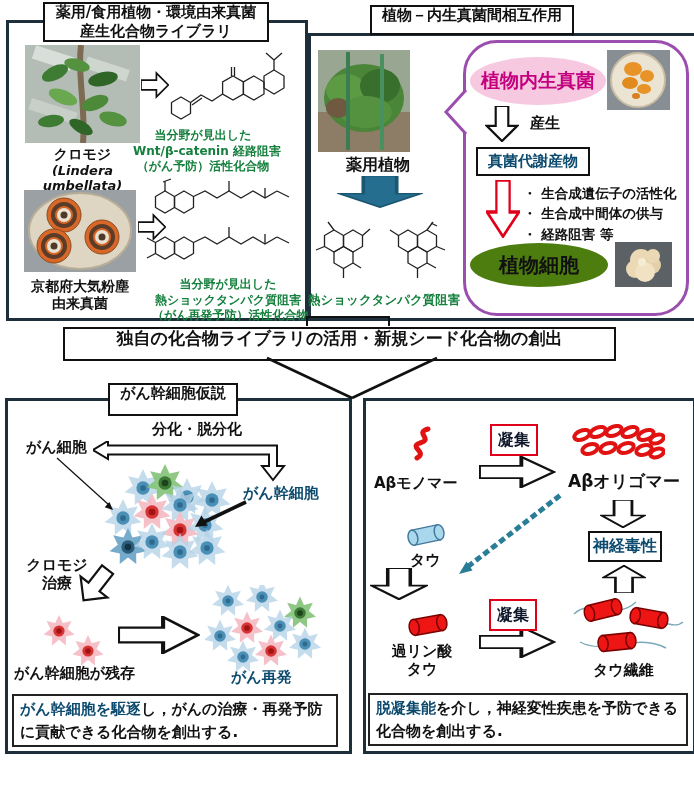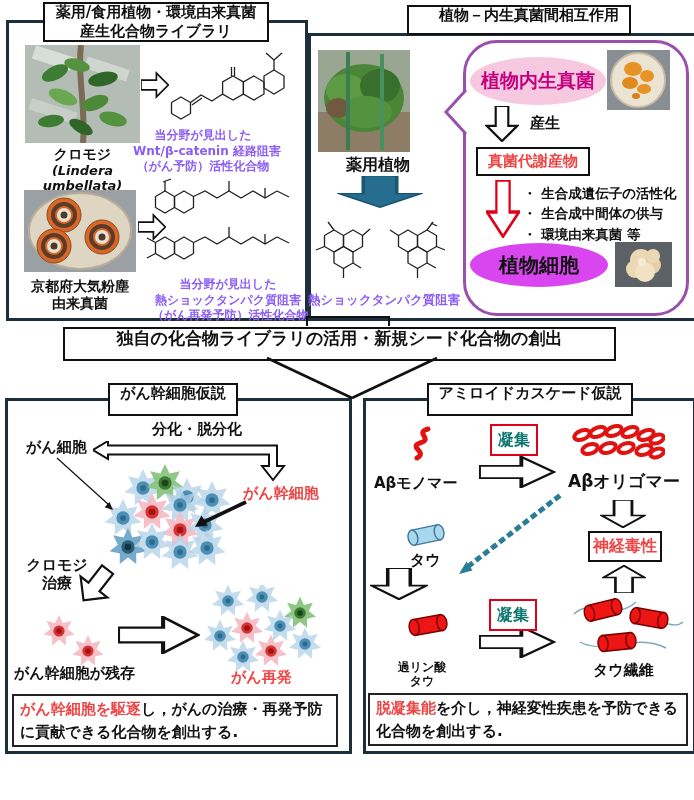--- a/index.html
+++ b/index.html
@@ -3,24 +3,24 @@
 <meta charset="utf-8">
 <style>
   html,body{margin:0;padding:0;background:#fff;}
   .canvas{position:relative;width:694px;height:800px;background:#fff;overflow:hidden;
           font-family:"DejaVu Sans","Liberation Sans",sans-serif;color:#111;}
   .abs{position:absolute;}
   .box{position:absolute;border:3px solid #1d2f3a;background:#fff;}
   .tbox{position:absolute;background:#fff;border:2.5px solid #111;display:flex;flex-direction:column;
         align-items:center;justify-content:space-between;text-align:center;font-weight:bold;z-index:4;line-height:1.15;}
   .lbl{position:absolute;font-weight:bold;white-space:nowrap;}
-  .red{color:#ef4444;}
+  .red{color:#0c4a6e;}
   .magenta{color:#c4007e;}
-  .blue{color:#0f766e;}
-  .note{position:absolute;font-weight:bold;color:#8b5cf6;text-align:center;line-height:1.3;}
+  .blue{color:#0f172a;}
+  .note{position:absolute;font-weight:bold;color:#15803d;text-align:center;line-height:1.3;}
   .note div{white-space:nowrap;}
   .cap{position:absolute;font-weight:bold;text-align:center;line-height:1.2;}
   .stmt{position:absolute;background:#fff;border:2px solid #222;font-weight:bold;
         font-size:15px;line-height:1.5;padding:2px 6px;z-index:4;}
   .ellipse{position:absolute;display:flex;align-items:center;justify-content:center;border-radius:50%;}
   .kbox{position:absolute;background:#fff;display:flex;align-items:center;justify-content:center;
         font-weight:bold;z-index:3;}
   svg{display:block;}
   .ovl{position:absolute;left:0;top:0;z-index:5;pointer-events:none;}
 </style>
@@ -132,21 +132,21 @@
     <path d="M48.5,64.5 L60,59 L72,66 L84,59 L96,66 L108,59 L120,66 L132,59"></path>
     <path d="M84,59 L84,49 M120,66 L120,56 M132,59 L144,65"></path>
   </svg>
   <div class="note" style="left:152px;top:277px;width:152px;font-size:12px;">
     <div>当分野が見出した</div>
     <div>熱ショックタンパク質阻害</div>
     <div>（がん再発予防）活性化合物</div>
   </div>
 
   <div class="box" style="left:308px;top:33px;width:384px;height:282px;"></div>
-  <div class="tbox" style="left:407px;top:5px;width:200px;height:26px;font-size:15px;padding-left:20px;">
+  <div class="tbox" style="left:370px;top:5px;width:200px;height:26px;font-size:15px;">
     <div>植物－内生真菌間相互作用</div>
   </div>
 
   <svg class="abs" style="left:318px;top:50px;" width="92" height="102" viewBox="0 0 92 102">
     <rect width="92" height="102" fill="#99a691"></rect>
     <rect y="62" width="92" height="40" fill="#8d7d66"></rect>
     <ellipse cx="46" cy="48" rx="40" ry="34" fill="#4a8538"></ellipse>
     <ellipse cx="28" cy="40" rx="20" ry="16" fill="#5d9a44"></ellipse>
     <ellipse cx="62" cy="36" rx="20" ry="17" fill="#396f2c"></ellipse>
     <ellipse cx="48" cy="62" rx="26" ry="16" fill="#55923f"></ellipse>
@@ -201,24 +201,24 @@
     <span class="red" style="font-size:15px;white-space:nowrap;">真菌代謝産物</span>
   </div>
 
   <svg class="abs" style="left:486px;top:180px;z-index:3;" width="34" height="58" viewBox="0 0 36 40" preserveAspectRatio="none">
       <use href="#arr-down" fill="#fff" stroke="#e0001a" stroke-width="2.4"></use>
     </svg>
 
   <div class="abs" style="left:523px;top:183px;width:168px;font-weight:bold;font-size:13.5px;line-height:1.5;z-index:3;">
     <div style="white-space:nowrap;">・ 生合成遺伝子の活性化</div>
     <div style="white-space:nowrap;">・ 生合成中間体の供与</div>
-    <div style="white-space:nowrap;">・ 環境由来真菌 等</div>
-  </div>
-
-  <div class="ellipse" style="left:470px;top:243px;width:138px;height:44px;background:#d946ef;z-index:3;">
+    <div style="white-space:nowrap;">・ 経路阻害 等</div>
+  </div>
+
+  <div class="ellipse" style="left:470px;top:243px;width:138px;height:44px;background:#4d7c0f;z-index:3;">
     <span style="font-weight:bold;font-size:20px;white-space:nowrap;">植物細胞</span>
   </div>
 
   <svg class="abs" style="left:615px;top:242px;z-index:3;" width="57" height="45" viewBox="0 0 57 45">
     <rect width="57" height="45" fill="#5c6166"></rect>
     <circle cx="26" cy="18" r="11" fill="#ead9b4"></circle>
     <circle cx="37" cy="23" r="9" fill="#e3d0a8"></circle>
     <circle cx="20" cy="27" r="9" fill="#ead9b4"></circle>
     <circle cx="30" cy="30" r="10" fill="#f0e2c2"></circle>
     <circle cx="38" cy="14" r="7" fill="#ead9b4"></circle>
@@ -384,23 +384,20 @@
         <circle r="3" fill="#2f6a8e"></circle>
       </g>
   </svg>
   <span class="lbl red" style="left:231px;top:668px;font-size:15px;">がん再発</span>
 
   <div class="stmt" style="left:12px;top:694px;width:310px;">
     <span class="red">がん幹細胞を駆逐</span><span>し，がんの治療・再発予防に貢献できる化合物を創出する.</span>
   </div>
 
   <div class="box" style="left:363px;top:398px;width:327px;height:350px;"></div>
-  <div class="tbox" style="left:427px;top:383px;width:202px;height:29px;font-size:15px;">
-    <div>アミロイドカスケード仮説</div>
-  </div>
 
   <svg class="abs" style="left:408px;top:426px;" width="30" height="36" viewBox="0 0 30 36">
     <path d="M20,3 C6,7 26,13 12,17 C0,21 20,26 9,32" stroke="#e01212" stroke-width="5" fill="none" stroke-linecap="round"></path>
   </svg>
   <span class="lbl" style="left:374px;top:474px;font-size:15px;">Aβモノマー</span>
 
   <div class="kbox" style="left:490px;top:424px;width:44px;height:28px;border:2.5px solid #e0001a;">
     <span class="blue" style="font-size:16px;">凝集</span>
   </div>
   <svg class="abs" style="left:479px;top:456px;" width="77" height="32" viewBox="0 0 40 36" preserveAspectRatio="none">
@@ -443,21 +440,21 @@
   <div class="kbox" style="left:489px;top:599px;width:44px;height:28px;border:2.5px solid #e0001a;">
     <span class="blue" style="font-size:16px;">凝集</span>
   </div>
   <svg class="abs" style="left:479px;top:626px;" width="77" height="32" viewBox="0 0 40 36" preserveAspectRatio="none">
       <use href="#arr-right" fill="#fff" stroke="#111" stroke-width="2"></use>
     </svg>
 
   <svg class="abs" style="left:406px;top:610px;" width="44" height="30" viewBox="0 0 44 30">
     <use href="#cylgeo" transform="translate(3,7) rotate(-10 19 8)" fill="#ee1515" stroke="#7a0000" stroke-width="1.5"></use>
   </svg>
-  <div class="cap" style="left:388px;top:660px;width:68px;font-size:12px;">
+  <div class="cap" style="left:388px;top:642px;width:68px;font-size:15px;">
     <div>過リン酸</div>
     <div>タウ</div>
   </div>
 
   <svg class="abs" style="left:572px;top:592px;" width="112" height="70" viewBox="0 0 112 70">
     <path d="M2,22 C20,5 42,30 64,10" stroke="#7aa8b8" stroke-width="1.4" fill="none"></path>
     <path d="M8,50 C35,64 62,40 94,56" stroke="#7aa8b8" stroke-width="1.4" fill="none"></path>
     <path d="M62,32 C82,20 100,40 111,30" stroke="#7aa8b8" stroke-width="1.4" fill="none"></path>
     <use href="#cylgeo" transform="translate(12,10) rotate(-14 19 8)" fill="#ee1515" stroke="#7a0000" stroke-width="1.5"></use>
     <use href="#cylgeo" transform="translate(58,18) rotate(10 19 8)" fill="#ee1515" stroke="#7a0000" stroke-width="1.5"></use>

